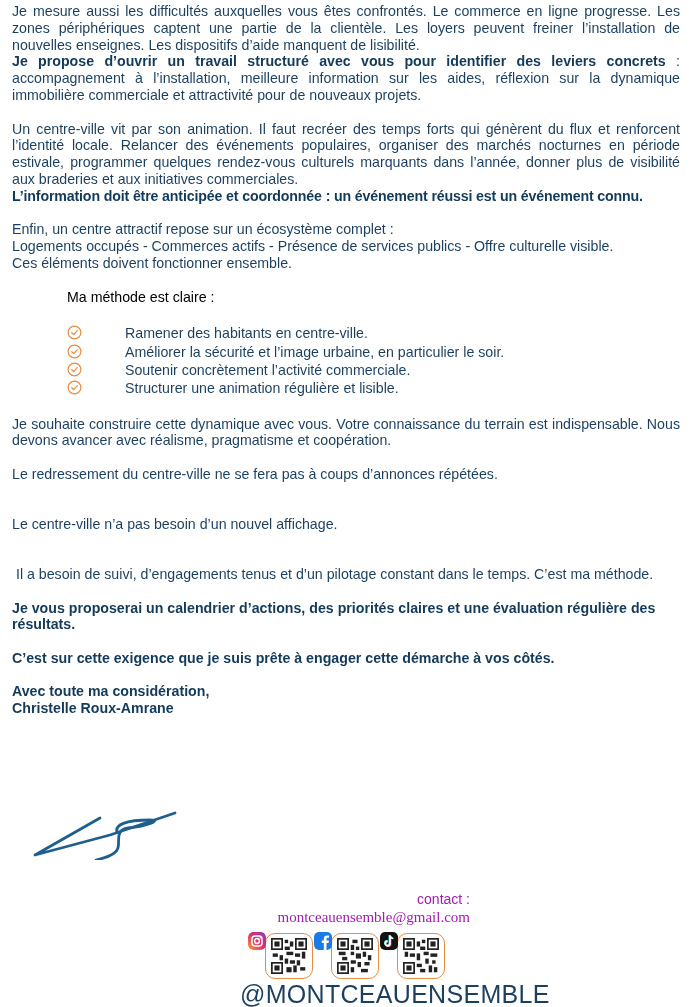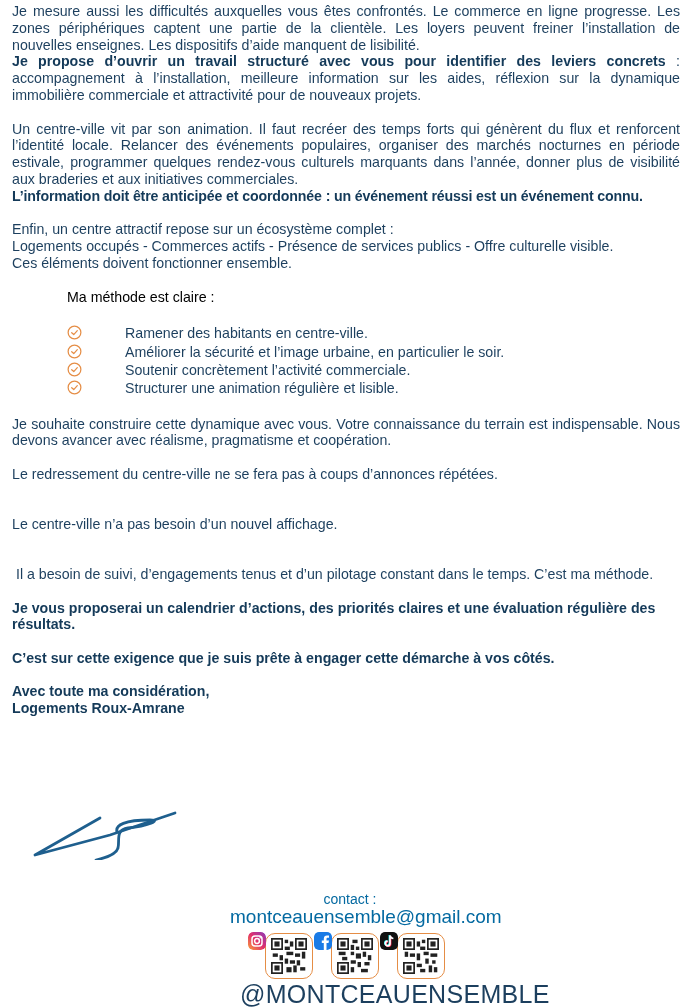--- a/index.html
+++ b/index.html
@@ -13,23 +13,23 @@
     font-size: 14.2px; line-height: 16.8px;
   }
   .p { margin: 0; text-align: justify; }
   .b { font-weight: bold; color: #143a59; }
   .gap { height: 16.8px; }
   .method-title { margin: 0 0 0 55px; font-weight: normal; color: #000000; }
   .list { margin: 0; padding: 0; list-style: none; margin-left: 55px; }
   .list li { display: flex; align-items: flex-start; height: 18.3px; gap: 40px; }
   .check { width: 15px; height: 15px; margin-right: 3px; flex: 0 0 15px; }
   .signature { position: absolute; left: 30px; top: 810px; width: 150px; height: 50px; }
-  .contact { position: absolute; left: 230px; top: 890px; width: 240px; text-align: center; color: #0369a1; }
+  .contact { position: absolute; left: 230px; top: 890px; width: 240px; text-align: right; color: #a21caf; }
   .contact-label { font-size: 14px; line-height: 18px; }
-  .contact-email { font-size: 19px; line-height: 18px; }
+  .contact-email { font-size: 15px; line-height: 18px; font-family: Liberation Serif, serif; }
   .socials { position: absolute; left: 248px; top: 930px; width: 200px; height: 50px; }
   .social { position: absolute; top: 0; width: 66px; height: 50px; }
   .qr-frame {
     position: absolute; left: 17px; top: 3px; width: 46px; height: 44px;
     border: 1.5px solid #e58d45; border-radius: 10px; background: #fff;
     display: flex; align-items: center; justify-content: center;
   }
   .qr { width: 36px; height: 36px; }
   .sicon { position: absolute; left: 0; top: 2px; width: 18px; height: 18px; border-radius: 5px; }
   .handle {
@@ -91,21 +91,21 @@
   <div class="gap"></div>
   <p class="p">Le centre-ville n’a pas besoin d’un nouvel affichage.</p>
   <div class="gap"></div>
   <p class="p" style="white-space:pre;margin-top:16px;"> Il a besoin de suivi, d’engagements tenus et d’un pilotage constant dans le temps. C’est ma méthode.</p>
   <div class="gap"></div>
   <p class="p b" style="text-align:left;">Je vous proposerai un calendrier d’actions, des priorités claires et une évaluation régulière des résultats.</p>
   <div class="gap"></div>
   <p class="p b">C’est sur cette exigence que je suis prête à engager cette démarche à vos côtés.</p>
   <div class="gap"></div>
   <p class="p b">Avec toute ma considération,</p>
-  <p class="p b">Logements Roux-Amrane</p>
+  <p class="p b">Christelle Roux-Amrane</p>
 </div>
 
 <svg class="signature" viewBox="0 0 150 50">
   <path d="M70 8 L5 45 L80 25 L145 3" fill="none" stroke="#1e5f8e" stroke-width="2.8" stroke-linecap="round" stroke-linejoin="round"></path>
   <path d="M87 22 C 85 15, 95 10, 120 10 C 132 10, 118 16, 98 18 C 85 20, 90 30, 88 38 C 86 45, 75 48, 66 50" fill="none" stroke="#1e5f8e" stroke-width="2.8" stroke-linecap="round"></path>
 </svg>
 
 <div class="contact">
   <div class="contact-label">contact :</div>
   <div class="contact-email">montceauensemble@gmail.com</div>

